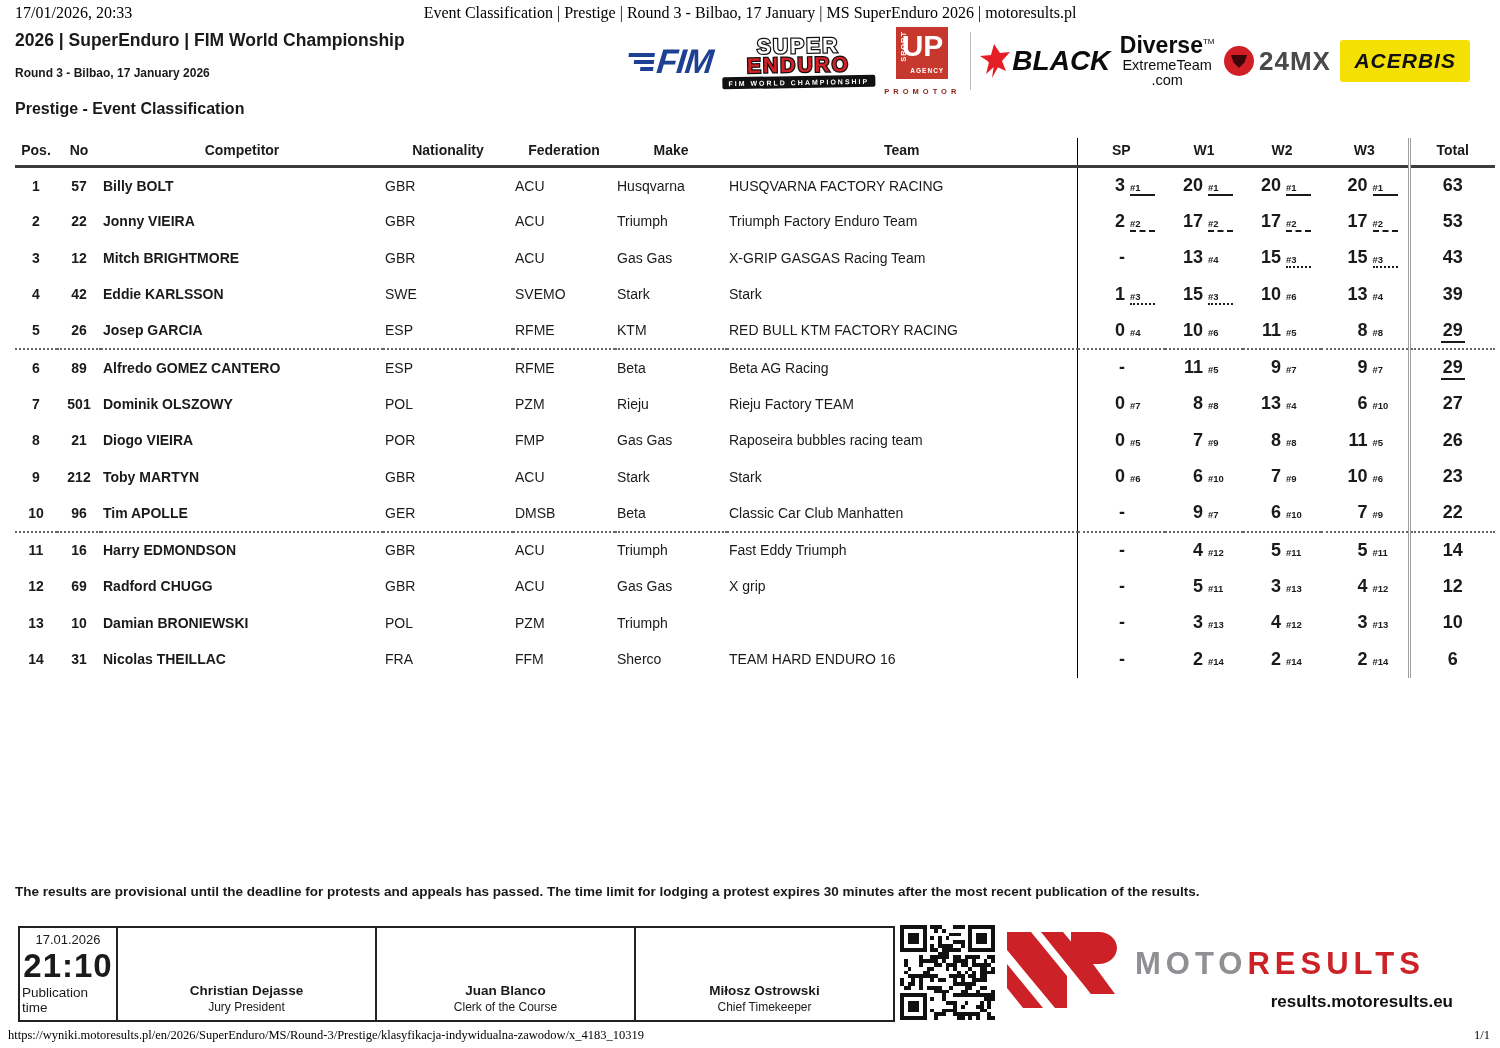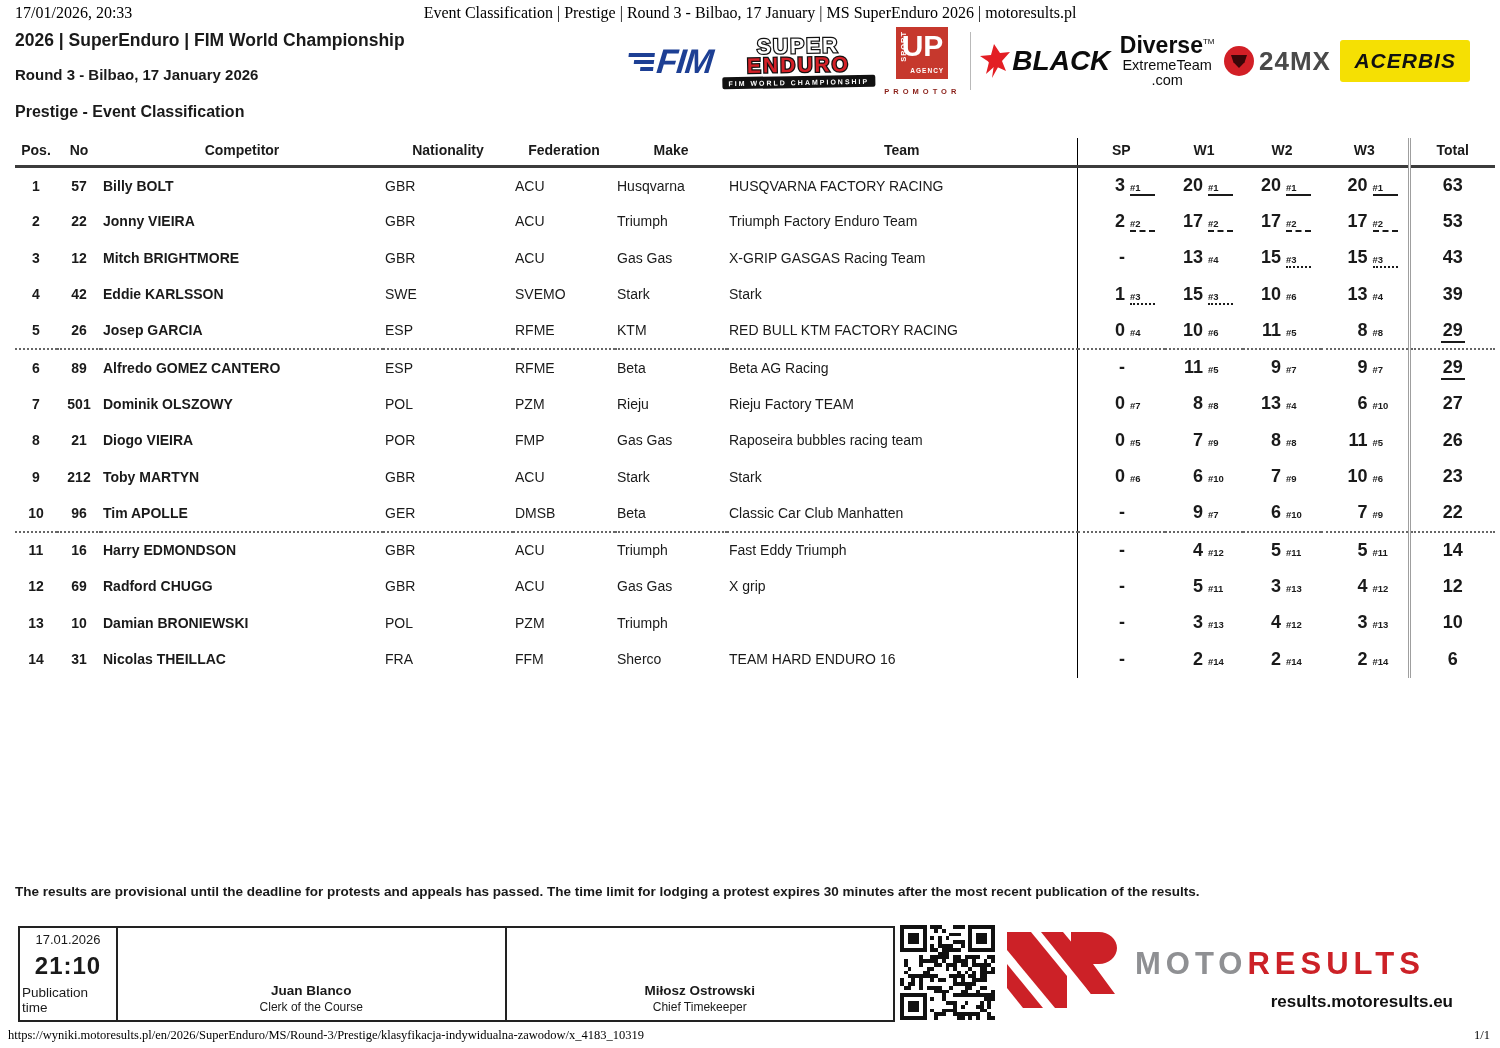--- a/index.html
+++ b/index.html
@@ -13,21 +13,21 @@
   .ph-left  { position:absolute; left:15px; top:0; }
   .ph-center{ position:absolute; left:0; top:0; width:100%; text-align:center; }
   .print-footer { position:absolute; top:1028px; left:0; width:100%; height:18px;
                   font-family:"Liberation Serif", serif; font-size:12.5px; color:#000; }
   .pf-url  { position:absolute; left:8px; top:0; }
   .pf-page { position:absolute; right:10px; top:0; }
 
   
   .title-block { position:absolute; left:15px; top:30px; }
   .title-l1 { font-size:17.5px; font-weight:bold; }
-  .title-l2 { font-size:15px; font-weight:bold; margin-top:15px; }
+  .title-l2 { font-size:12px; font-weight:bold; margin-top:15px; }
   .title-l3 { font-size:16px;   font-weight:bold; margin-top:20px; }
 
   
   .logo-strip { position:absolute; left:628px; top:22px; width:842px; height:78px;
                 display:flex; align-items:center; justify-content:space-between; }
   .logo { display:flex; align-items:center; }
 
   .fim-logo { font-style:italic; font-weight:bold; font-size:34px; color:#1d3f94;
               letter-spacing:-1px; display:flex; align-items:center; transform:skewX(-6deg); }
   .fim-lines { display:inline-block; margin-right:3px; }
@@ -101,21 +101,21 @@
                 font-size:13.5px; font-weight:bold; }
 
   
   .officials { position:absolute; left:18px; top:926px; width:877px; height:96px;
                border:2px solid #222; display:flex; }
   .officials .cell { border-right:2px solid #222; display:flex; flex-direction:column;
                      align-items:center; }
   .officials .cell:last-child { border-right:none; }
   .pub-cell { width:98px; justify-content:space-between; padding:4px 2px 5px 2px; }
   .pub-date { font-size:13px; }
-  .pub-time { font-size:24px; font-weight:bold; letter-spacing:1px; }
+  .pub-time { font-size:33px; font-weight:bold; letter-spacing:1px; }
   .pub-label{ font-size:13.5px; }
   .off-cell { flex:1; justify-content:flex-end; padding-bottom:6px; }
   .off-name { font-size:13.5px; font-weight:bold; }
   .off-role { font-size:12px; margin-top:2px; }
 
   .qr { position:absolute; left:900px; top:925px; width:95px; height:95px; }
 
   .brand { position:absolute; left:1005px; top:928px; width:460px; height:95px; }
   .brand-mark { position:absolute; left:0; top:2px; }
   .brand-word { position:absolute; left:130px; top:18px; font-size:31px; font-weight:bold;
@@ -693,20 +693,24 @@
     </tbody>
 </table>
 
 <div class="disclaimer">The results are provisional until the deadline for protests and appeals has passed. The time limit for lodging a protest expires 30 minutes after the most recent publication of the results.</div>
 
 <div class="officials">
   <div class="cell pub-cell">
     <div class="pub-date">17.01.2026</div>
     <div class="pub-time">21:10</div>
     <div class="pub-label">Publication time</div>
+  </div>
+  <div class="cell off-cell">
+    <div class="off-name">Christian Dejasse</div>
+    <div class="off-role">Jury President</div>
   </div>
   <div class="cell off-cell">
     <div class="off-name">Juan Blanco</div>
     <div class="off-role">Clerk of the Course</div>
   </div>
   <div class="cell off-cell">
     <div class="off-name">Miłosz Ostrowski</div>
     <div class="off-role">Chief Timekeeper</div>
   </div>
 </div>

